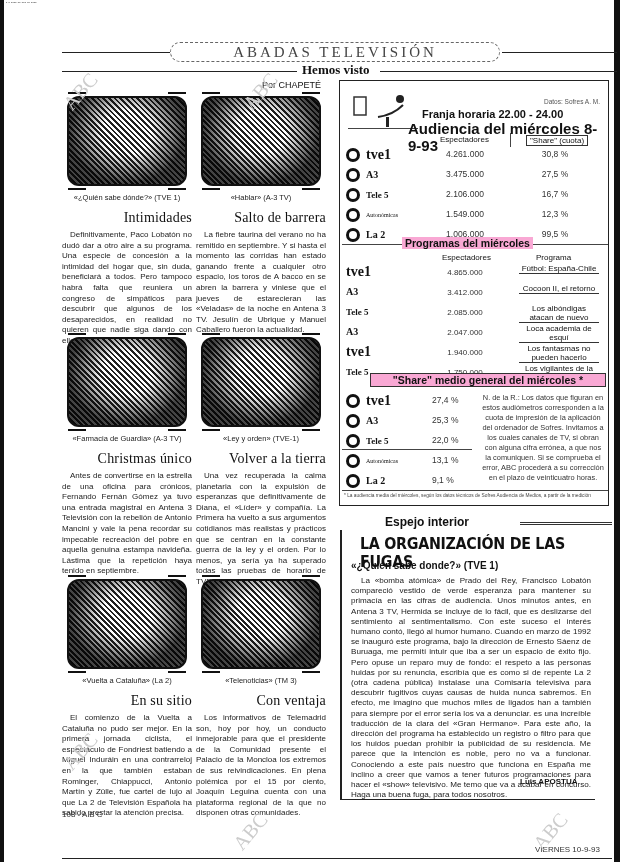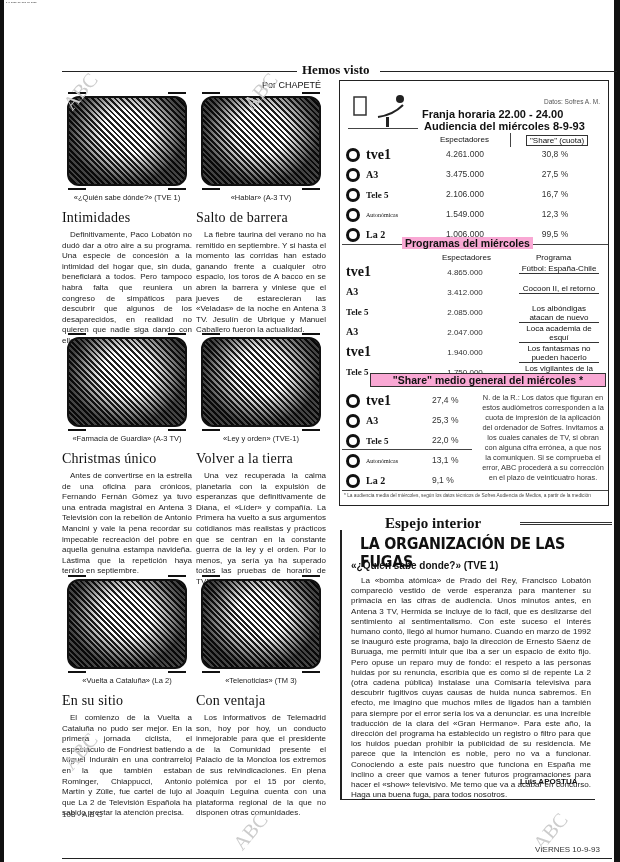--- a/index.html
+++ b/index.html
@@ -18,44 +18,44 @@
   .byline { position: absolute; left: 262px; top: 80px; font-size: 9px; font-weight: normal; }
   .col { position: absolute; width: 130px; }
   .photo { width: 120px; height: 90px; margin: 0 auto; border-radius: 12px; background:
       repeating-linear-gradient(45deg, #222 0 2px, #fff 2px 4px),
       radial-gradient(ellipse at 50% 40%, #fff 0 30%, #444 70%);
       background-blend-mode: multiply; border: 2px solid #111; }
   .photo-frame { position: relative; padding: 4px 0; }
   .photo-frame::before, .photo-frame::after { content: ""; position: absolute; left: 6px; right: 6px; height: 2px; background: linear-gradient(90deg, #111 0 15%, transparent 15% 85%, #111 85%); }
   .photo-frame::before { top: 0; } .photo-frame::after { bottom: 0; }
   .caption { font-size: 7.5px; text-align: center; margin-top: 3px; color: #222; }
-  .headline { font-family: "Liberation Serif", serif; font-size: 14px; text-align: left; margin-top: 8px; font-weight: normal; letter-spacing: 0.2px; }
+  .headline { font-family: "Liberation Serif", serif; font-size: 14px; text-align: right; margin-top: 8px; font-weight: normal; letter-spacing: 0.2px; }
   .body { font-size: 8px; line-height: 10.6px; text-align: justify; margin-top: 4px; color: #222; text-indent: 8px; }
   .aud { position: absolute; left: 339px; top: 80px; width: 270px; height: 426px; border: 1px solid #222; }
   .aud-title { position: absolute; left: 120px; top: -3px; font-family: "Liberation Serif", serif; font-size: 19px; background: #fff; padding: 0 4px; }
   .aud-source { position: absolute; right: 8px; top: 17px; font-size: 6.5px; color: #555; }
   .aud-icon { position: absolute; left: 8px; top: 6px; width: 70px; height: 42px; border-bottom: 1px solid #444; }
   .aud-sub1 { position: absolute; left: 82px; top: 27px; font-size: 11px; font-weight: bold; }
-  .aud-sub2 { position: absolute; left: 84px; top: 39px; font-size: 11px; font-weight: bold; }
+  .aud-sub2 { position: absolute; left: 68px; top: 39px; font-size: 15px; font-weight: bold; }
   .hdr { position: absolute; font-size: 8px; }
   .row { position: absolute; left: 4px; width: 262px; height: 18px; font-size: 8.5px; }
   .chan { position: absolute; left: 2px; top: 0; width: 64px; height: 18px; font-family: "Liberation Serif", serif; font-weight: bold; font-size: 14px; line-height: 18px; }
   .chan .logo { display: inline-block; width: 14px; height: 14px; border-radius: 50%; border: 3px solid #111; vertical-align: middle; margin-right: 6px; }
   .chan .tv { display: inline-block; vertical-align: middle; }
   .num { position: absolute; left: 86px; width: 70px; text-align: center; top: 4px; color: #333; }
   .pct { position: absolute; left: 176px; width: 70px; text-align: center; top: 4px; color: #333; }
   .sec-title { position: absolute; font-weight: bold; font-size: 10.5px; background: #f9a8d4; }
   .prog-row { position: absolute; left: 4px; width: 262px; height: 20px; font-size: 8px; }
   .prog-row .num { top: 5px; }
   .prog-row .name { position: absolute; left: 175px; width: 80px; text-align: center; font-size: 8px; line-height: 9px; top: 1px; border-bottom: 1px solid #333; }
   .share-row { position: absolute; left: 4px; width: 120px; height: 18px; font-size: 8.5px; }
   .share-row .val { position: absolute; left: 88px; top: 4px; color: #333; }
   .note { position: absolute; left: 142px; top: 303px; width: 122px; font-size: 7.4px; line-height: 10px; text-align: center; color: #333; }
   .footnote { position: absolute; left: 4px; top: 412px; width: 262px; font-size: 4.8px; color: #444; white-space: nowrap; overflow: hidden; }
-  .espejo-head { position: absolute; left: 385px; top: 515px; font-family: Liberation Serif, serif; font-weight: bold; font-size: 15px; }
+  .espejo-head { position: absolute; left: 385px; top: 515px; font-family: Liberation Sans, sans-serif; font-weight: bold; font-size: 12px; }
   .espejo-rule { position: absolute; top: 522px; left: 520px; width: 92px; height: 3px; border-top: 1px solid #333; border-bottom: 1px solid #333; }
   .espejo-box { position: absolute; left: 340px; top: 530px; width: 255px; height: 270px; border-left: 2px solid #222; border-bottom: 1px solid #222; }
   .espejo-title { position: absolute; left: 360px; top: 535px; font-family: "DejaVu Sans", sans-serif; font-weight: bold; font-size: 15px; letter-spacing: -0.3px; transform: scaleX(0.95); transform-origin: left; }
   .espejo-sub { position: absolute; left: 351px; top: 560px; font-size: 10px; font-weight: bold; }
   .espejo-body { position: absolute; left: 351px; top: 576px; width: 240px; font-size: 8.1px; line-height: 10.2px; text-align: justify; color: #222; text-indent: 10px; }
   .espejo-author { position: absolute; left: 520px; top: 777px; font-size: 8px; font-weight: bold; }
   .footer-left { position: absolute; left: 62px; top: 810px; font-size: 8px; color: #333; }
   .footer-right { position: absolute; left: 535px; top: 810px; font-size: 8px; color: #333; margin-top: 35px; }
   .bottom-rule { position: absolute; left: 62px; top: 858px; width: 550px; height: 1px; background: #222; }
   .wm { position: absolute; font-family: "Liberation Serif", serif; font-size: 20px; color: #ccc; transform: rotate(-50deg); pointer-events: none; }
@@ -63,20 +63,25 @@
   .hline { position: absolute; height: 1px; background: #444; }
 </style>
 </head>
 <body>
 
 <div class="page">
   <div class="edge-left"></div>
   <div class="edge-right"></div>
   <div class="top-strip">▪ ▪ ▪▪▪▪  ▪▪ ▪▪▪ ▪▪ ▪▪▪▪</div>
 
+  <div class="section-banner">
+    <div class="rule" style="left:0;width:108px"></div>
+    <div class="pill">ABADAS TELEVISIÓN</div>
+    <div class="rule" style="left:440px;width:115px"></div>
+  </div>
 
   <div class="sub-banner">
     <div class="rule" style="left:0;width:235px"></div>
     <div class="label">Hemos visto</div>
     <div class="rule" style="left:318px;width:237px"></div>
   </div>
   <div class="byline">Por CHAPETÉ</div>
 
   <div class="col" style="left:62px;top:92px">
     <div class="photo-frame">

